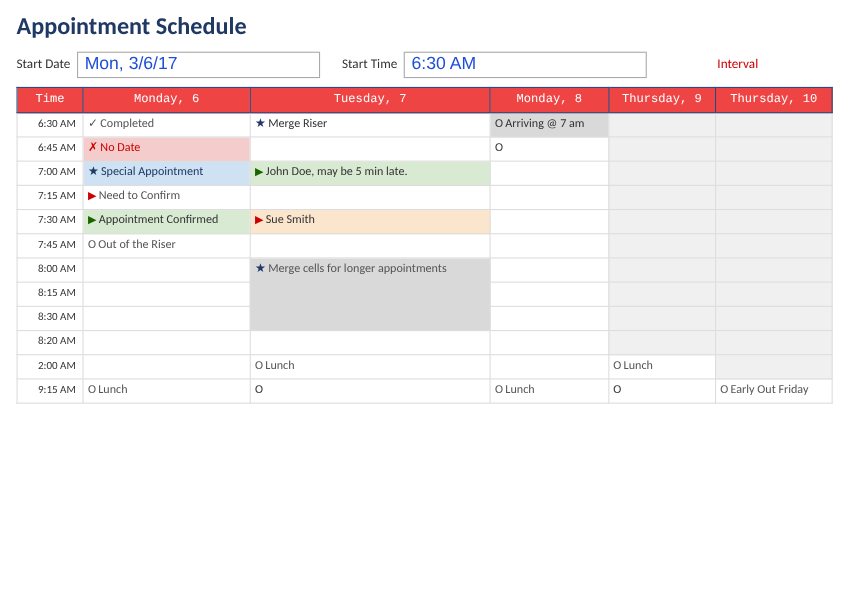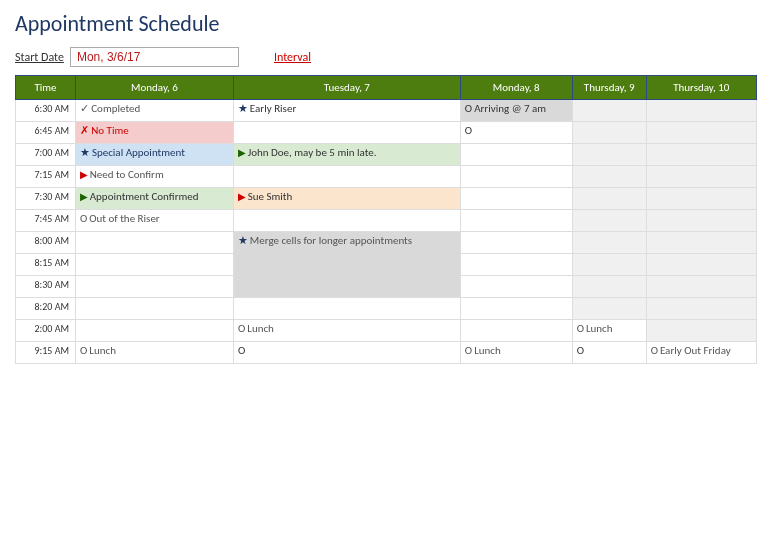--- a/index.html
+++ b/index.html
@@ -1,34 +1,34 @@
 <!DOCTYPE html>
 <html><head>
   <meta charset="utf-8">
   <style>
     * { box-sizing: border-box; margin: 0; padding: 0; }
     body { font-family: Calibri, Arial, sans-serif; font-size: 12px; background: #fff; padding: 10px 15px; }
     
-    h1 { color: #1f3864; font-size: 22px; font-weight: normal; margin-bottom: 10px; }
+    h1 { color: #1f3864; font-size: 22px; font-weight: bold; margin-bottom: 10px; }
     
     .controls { display: flex; align-items: center; gap: 20px; margin-bottom: 8px; font-size: 12px; }
     .control-group { display: flex; align-items: center; gap: 6px; }
-    .control-label { color: #333; text-decoration: underline; }
+    .control-label { color: #333; }
     .control-input {
       border: 1px solid #aaa;
       padding: 2px 6px;
-      font-size: 12px;
+      font-size: 16px;
       min-width: 80px;
-      color: #b91c1c;
+      color: #1d4ed8;
     }
-    .control-label-right { color: #c00; margin-left: 15px; }
+    .control-label-right { color: #c00; margin-left: 44px; }
     
     table { border-collapse: collapse; width: 100%; font-size: 11px; }
     
-    thead tr { background: #4d7c0f; color: #fff; }
+    thead tr { background: #ef4444; color: #fff; font-family: Liberation Mono, monospace; }
     thead th { padding: 5px 4px; text-align: center; font-weight: normal; border: 1px solid #2a4a80; }
     thead th:first-child { width: 60px; }
     
     tbody tr { border-bottom: 1px solid #ddd; }
     tbody td { padding: 2px 4px; border: 1px solid #ddd; vertical-align: top; min-height: 20px; height: 22px; font-size: 11px; color: #333; }
     tbody td:first-child { color: #333; font-size: 10px; text-align: right; padding-right: 6px; white-space: nowrap; }
     
     .cell-completed { color: #555; }
     .cell-no-show { background: #f4cccc; color: #c00; }
     .cell-special { background: #cfe2f3; color: #1f3864; }
@@ -55,20 +55,24 @@
   </style>
 </head>
 <body>
 
 <h1>Appointment Schedule</h1>
 
 <div class="controls">
   <div class="control-group">
     <span class="control-label">Start Date</span>
     <input class="control-input" type="text" value="Mon, 3/6/17" style="">
+  </div>
+  <div class="control-group">
+    <span class="control-label">Start Time</span>
+    <input class="control-input" type="text" value="6:30 AM" style="">
   </div>
   <div class="control-group">
     <span class="control-label control-label-right">Interval</span>
   </div>
 </div>
 
 <table>
   <thead>
     <tr>
       <th>Time</th>
@@ -84,38 +88,38 @@
         <td>6:30 AM</td>
         <td class="cell-completed">
           <div class="cell-content">
             <span class="icon-check">✓</span>
             <span>Completed</span>
           </div>
         </td>
         <td>
           <div class="cell-content">
             <span class="icon-star">★</span>
-            <span>Early Riser</span>
+            <span>Merge Riser</span>
           </div>
         </td>
         <td class="cell-arriving">
           <div class="cell-content">
             <span class="icon-o">O</span>
             <span>Arriving @ 7 am</span>
           </div>
         </td>
         <td class="cell-shaded"></td>
         <td class="cell-shaded"></td>
       </tr>
       <tr>
         <td>6:45 AM</td>
         <td class="cell-no-show">
           <div class="cell-content">
             <span class="icon-x">✗</span>
-            <span>No Time</span>
+            <span>No Date</span>
           </div>
         </td>
         <td></td>
         <td>
           <div class="cell-content">
             <span class="icon-o">O</span>
           </div>
         </td>
         <td class="cell-shaded"></td>
         <td class="cell-shaded"></td>

